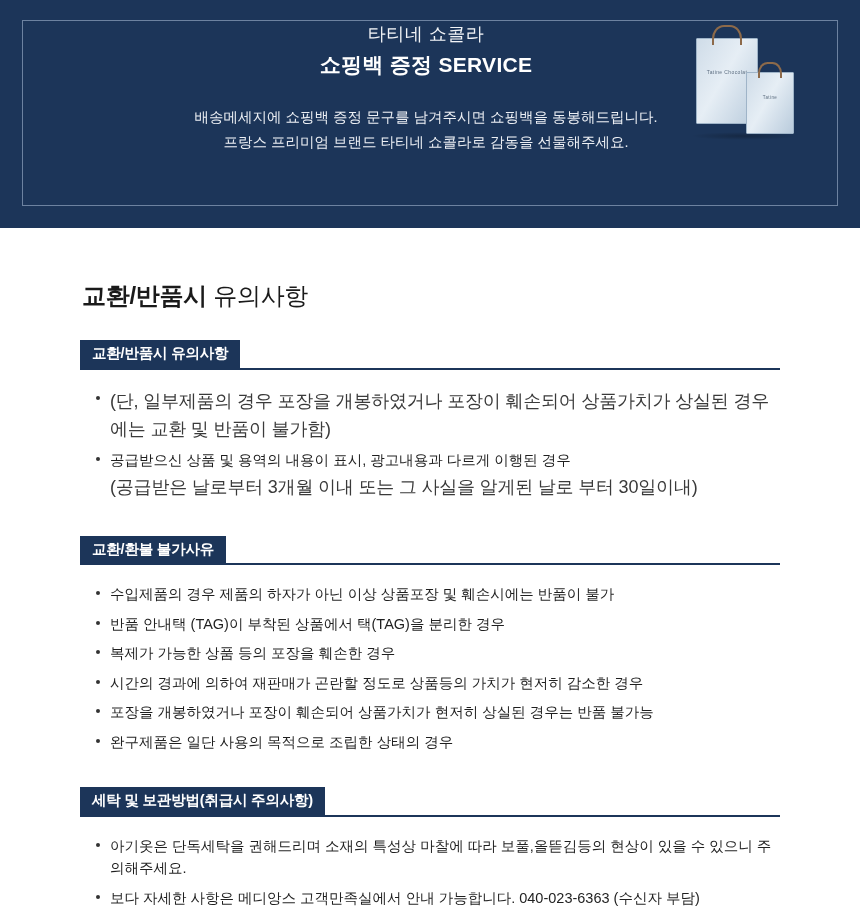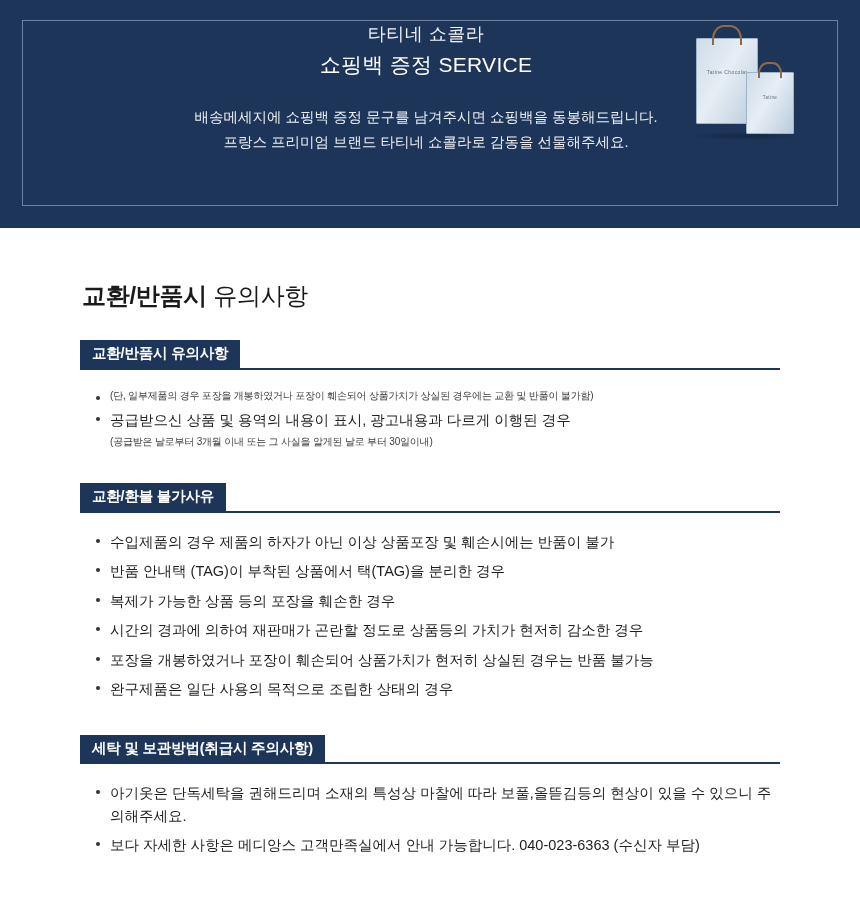--- a/index.html
+++ b/index.html
@@ -43,21 +43,21 @@
   }
   .banner-l1 {
     font-size: 18px;
     letter-spacing: 0.5px;
     margin-bottom: 5px;
     font-weight: 400;
     color: #f2f4f7;
   }
   .banner-l2 {
     font-size: 21px;
-    font-weight: 400;
+    font-weight: 700;
     letter-spacing: 0.3px;
     margin-bottom: 26px;
     color: #ffffff;
   }
   .banner-l3, .banner-l4 {
     font-size: 14.5px;
     line-height: 1.75;
     color: #eceff4;
     font-weight: 400;
   }
@@ -167,21 +167,21 @@
     position: absolute;
     left: 2px;
     top: 8px;
     width: 4px;
     height: 4px;
     border-radius: 50%;
     background: #333;
   }
   .sub {
     display: block;
-    font-size: 10px;
+    font-size: 18px;
     color: #3a3a3a;
     margin-top: 2px;
     letter-spacing: -0.2px;
   }
   .group { margin-bottom: 6px; }
   ul.tight li { margin-bottom: 7px; }
 </style>
 </head>
 <body>
 

